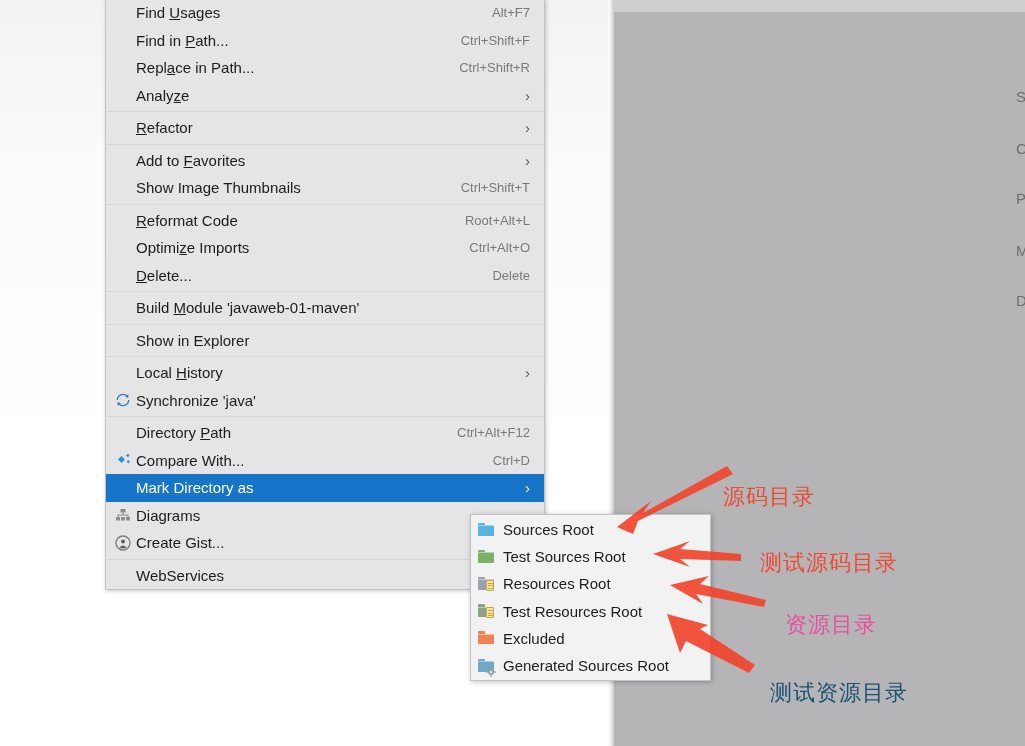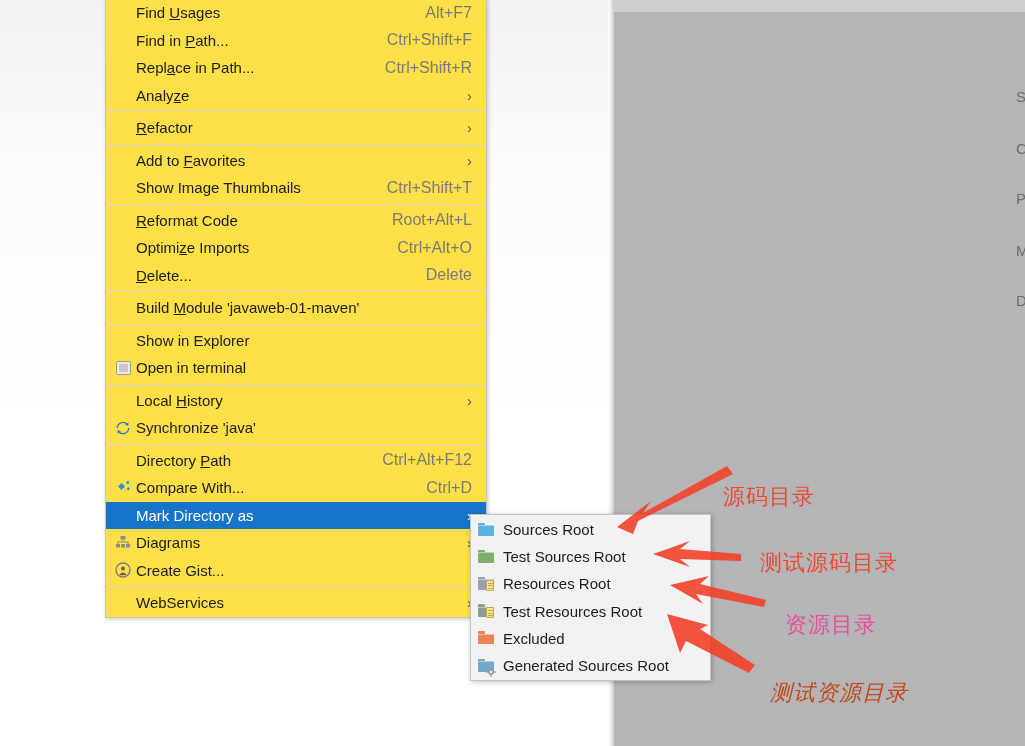--- a/index.html
+++ b/index.html
@@ -38,22 +38,22 @@
     color: #6d6d70;
     font-family: "Liberation Sans", sans-serif;
     white-space: nowrap;
     overflow: hidden;
   }
 
   
   .menu {
     position: absolute;
     left: 105px; top: -1px;
-    width: 382px;
-    background: #fde047;
+    width: 440px;
+    background: #e5e5e5;
     border: 1px solid #c3c3c3;
     border-top: none;
     box-shadow: 1px 1px 4px rgba(0,0,0,.22);
     padding: 0;
   }
   .mi {
     position: relative;
     display: flex;
     align-items: center;
     height: 27.5px;
@@ -65,21 +65,21 @@
   }
   .mi .ico {
     width: 22px; min-width: 22px; height: 16px;
     display: flex; align-items: center; justify-content: center;
     margin-right: 2px;
   }
   .mi .lbl { flex: 0 0 auto; }
   .mi .acc {
     margin-left: auto;
     color: #7a7a7a;
-    font-size: 16px;
+    font-size: 13px;
     padding-left: 24px;
   }
   .mi .arr {
     margin-left: auto;
     color: #5a5a5a;
     font-size: 15px;
     line-height: 1;
     padding-left: 20px;
   }
   .mi.sel {
@@ -211,29 +211,20 @@
       <div class="sep"></div>
       <div class="mi">
         <span class="ico"></span>
         <span class="lbl">Build <u class="mn">M</u>odule 'javaweb-01-maven'</span>
       </div>
       <div class="sep"></div>
       <div class="mi">
         <span class="ico"></span>
         <span class="lbl">Show in Explorer</span>
       </div>
-      <div class="mi">
-        <span class="ico">
-          <svg width="15" height="14" viewBox="0 0 15 14">
-            <rect x="0.5" y="0.5" width="14" height="13" rx="1" fill="#e9e9e9" stroke="#9b9b9b"></rect>
-            <rect x="3" y="3" width="9" height="8" fill="#c9c9c9"></rect>
-          </svg>
-        </span>
-        <span class="lbl">Open in terminal</span>
-      </div>
       <div class="sep"></div>
       <div class="mi">
         <span class="ico"></span>
         <span class="lbl">Local <u class="mn">H</u>istory</span>
         <span class="arr">›</span>
       </div>
       <div class="mi">
         <span class="ico">
           <svg width="16" height="16" viewBox="0 0 16 16">
             <path d="M3 8a5 5 0 0 1 8.3-3.7l-1.6 .3 3.6 1.5 .2-3.9-1.2 1A6.6 6.6 0 0 0 1.6 8z" fill="#2d79c7"></path>
@@ -380,16 +371,16 @@
       <path d="M766,600 L700,584 L709,576 L670,585 L703,604 L696,594 L764,607 Z"></path>
 
       <path d="M755,665 L700,629 L708,625 L667,614 L680,653 L686,641 L749,673 Z"></path>
     </g>
   </svg>
 
   <div id="anno-host">
       <div class="anno" style="left: 723px; top: 482px; color: rgb(242, 66, 42);">源码目录</div>
       <div class="anno" style="left: 760px; top: 548px; color: rgb(242, 66, 42);">测试源码目录</div>
       <div class="anno" style="left: 785px; top: 610px; color: #ec4899;">资源目录</div>
-      <div class="anno" style="left: 770px; top: 678px; color: #c2410c; font-style: italic;">测试资源目录</div>
+      <div class="anno" style="left: 770px; top: 678px; color: #0c4a6e;">测试资源目录</div>
     </div>
 
 </div>
 
 </body></html>

